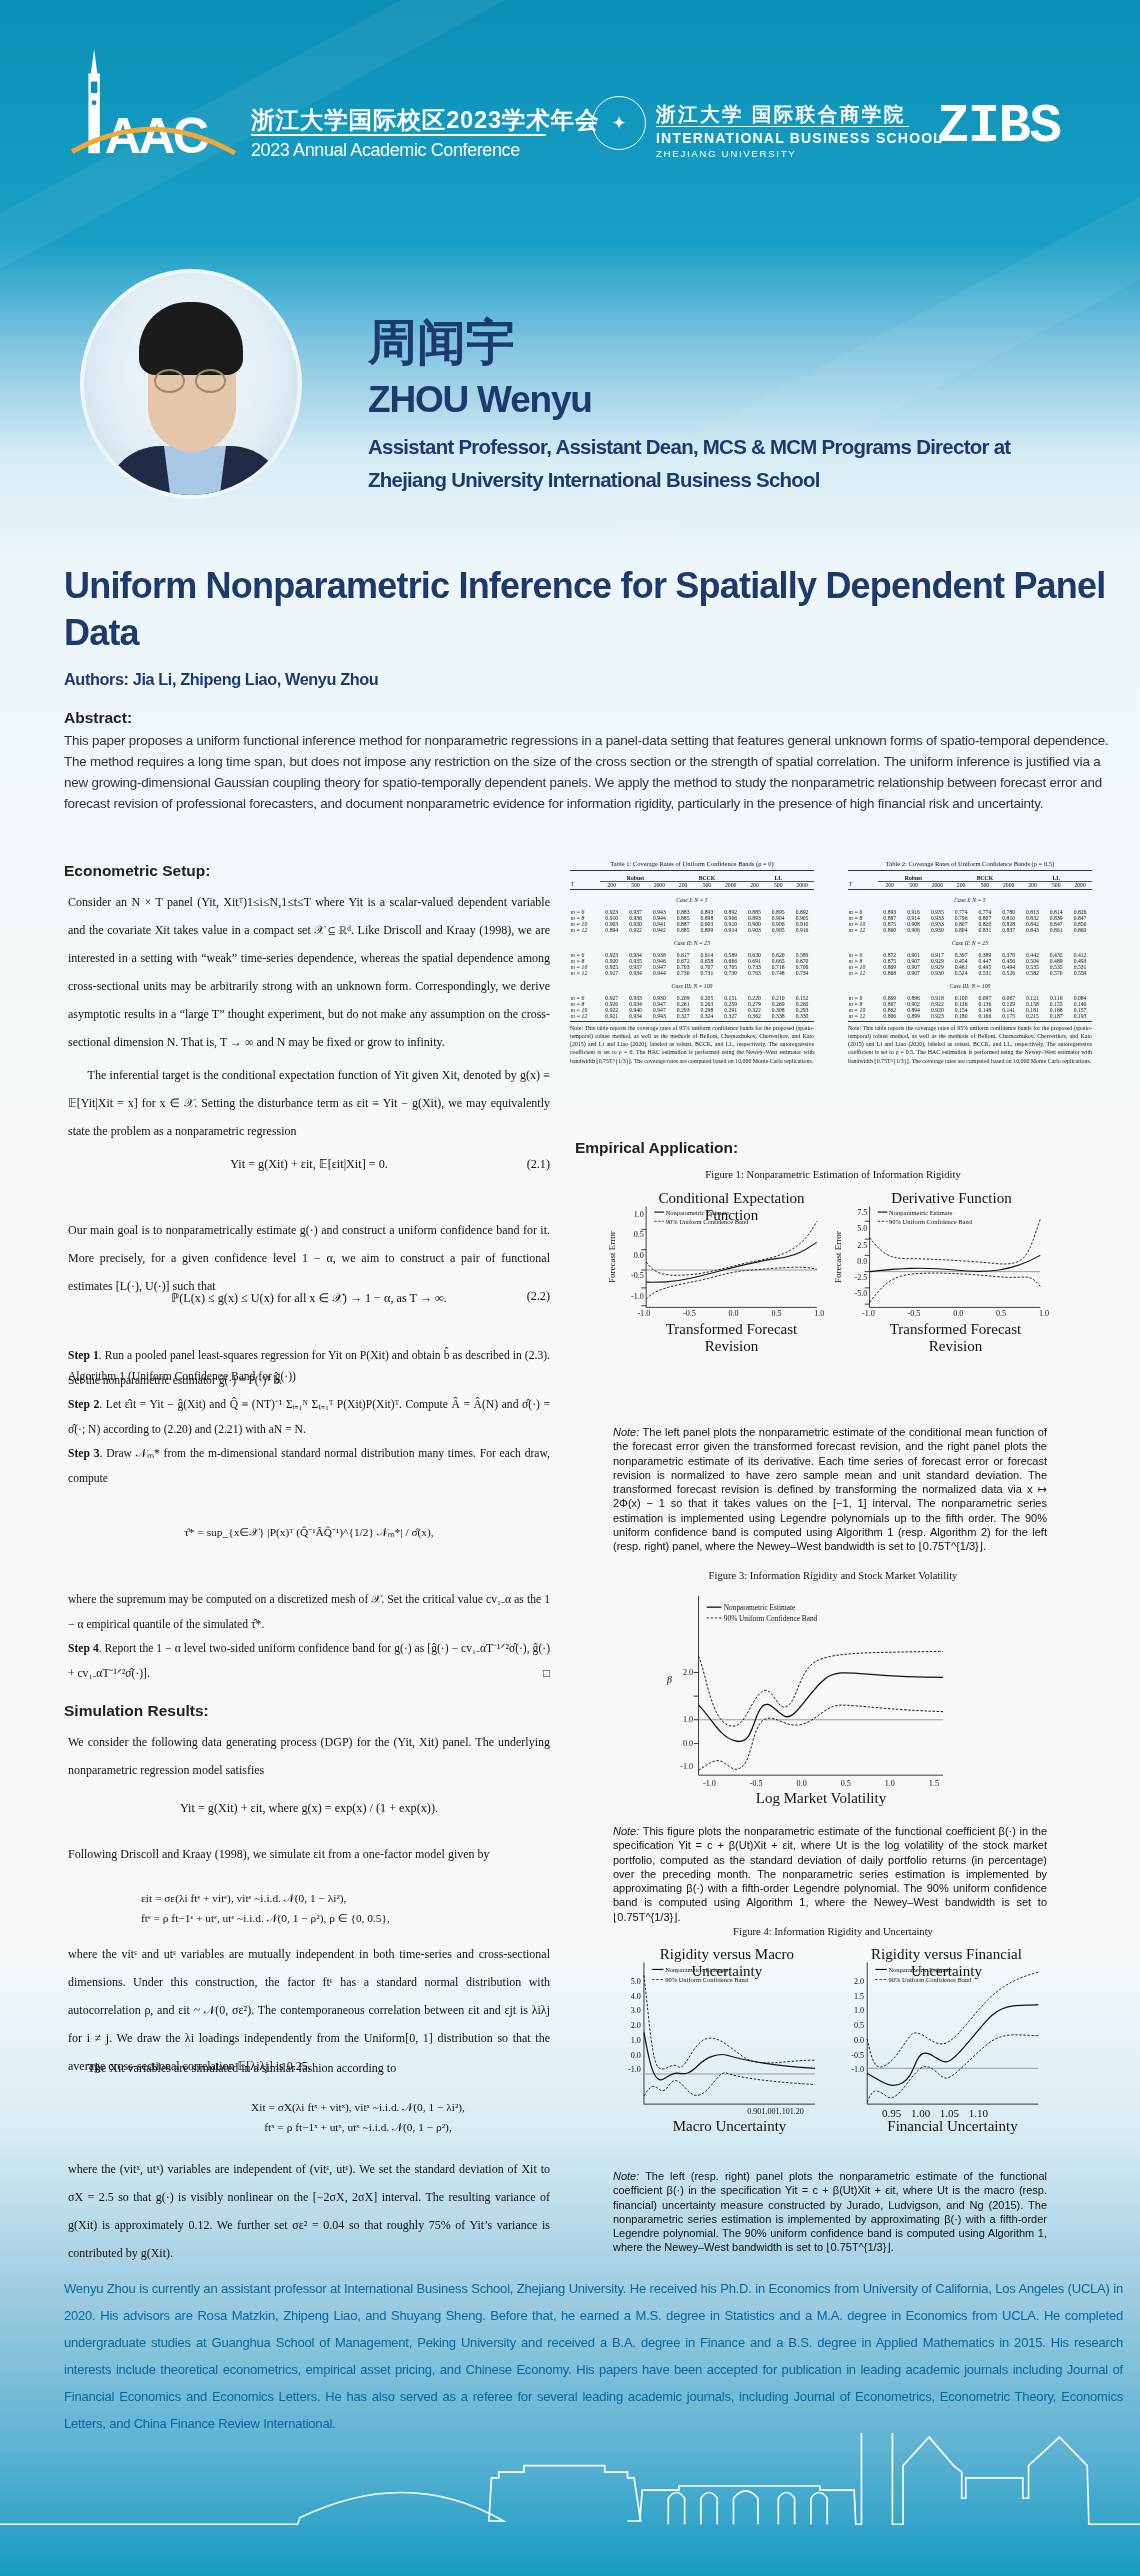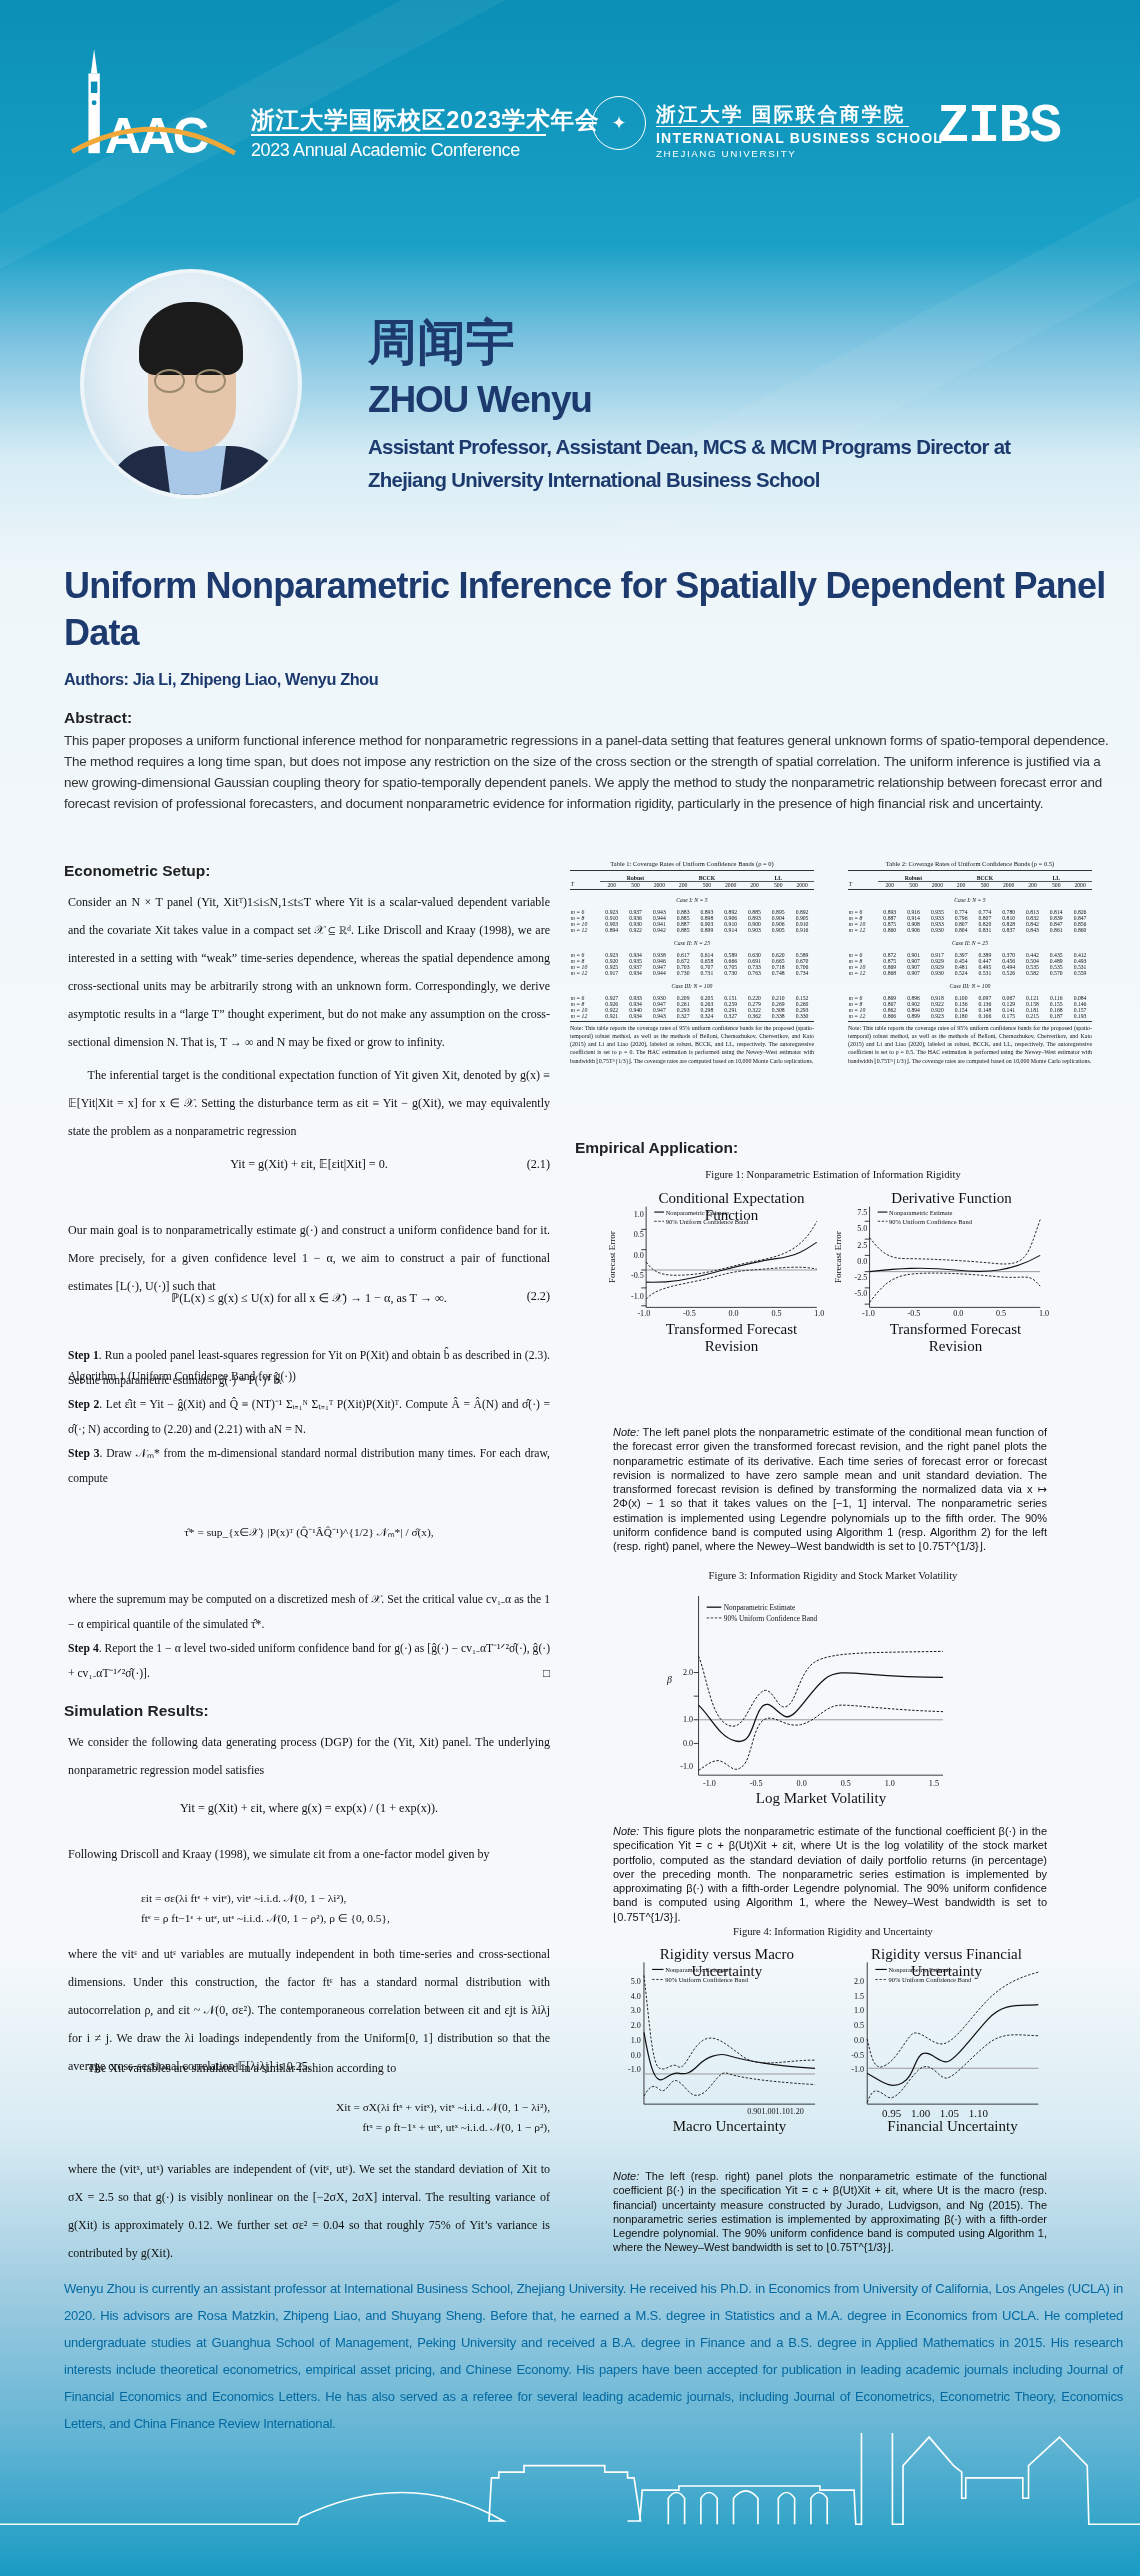--- a/index.html
+++ b/index.html
@@ -120,21 +120,21 @@
 <div class="sec-h" style="left:64px;top:1702px">Simulation Results:</div>
 <div class="body-text serif" style="top:1728px">We consider the following data generating process (DGP) for the (Yit, Xit) panel. The underlying nonparametric regression model satisfies</div>
 <div class="eq serif" style="top:1801px">Yit = g(Xit) + εit,    where    g(x) = exp(x) / (1 + exp(x)).</div>
 <div class="body-text serif" style="top:1840px">Following Driscoll and Kraay (1998), we simulate εit from a one-factor model given by</div>
 <div class="eq serif" style="top:1889px;text-align:left;padding-left:73px;font-size:11.4px;line-height:19.6px">
   <div>εit = σε(λi ftᵋ + vitᵋ),      vitᵋ ~i.i.d. 𝒩(0, 1 − λi²),</div>
   <div>ftᵋ = ρ ft−1ᵋ + utᵋ,      utᵋ ~i.i.d. 𝒩(0, 1 − ρ²),    ρ ∈ {0, 0.5},</div>
 </div>
 <div class="body-text serif" style="top:1940px">where the vitᵋ and utᵋ variables are mutually independent in both time-series and cross-sectional dimensions. Under this construction, the factor ftᵋ has a standard normal distribution with autocorrelation ρ, and εit ~ 𝒩(0, σε²). The contemporaneous correlation between εit and εjt is λiλj for i ≠ j. We draw the λi loadings independently from the Uniform[0, 1] distribution so that the average cross-sectional correlation 𝔼[λiλj] is 0.25.</div>
 <div class="body-text serif" style="top:2054px;text-indent:19.6px">The Xit variables are simulated in a similar fashion according to</div>
-<div class="eq serif" style="top:2098px;text-align:right;padding-left:98px;font-size:11.4px;line-height:19.6px">
+<div class="eq serif" style="top:2098px;text-align:center;padding-left:98px;font-size:11.4px;line-height:19.6px">
   <div>Xit = σX(λi ftˣ + vitˣ),      vitˣ ~i.i.d. 𝒩(0, 1 − λi²),</div>
   <div>ftˣ = ρ ft−1ˣ + utˣ,      utˣ ~i.i.d. 𝒩(0, 1 − ρ²),</div>
 </div>
 <div class="body-text serif" style="top:2155px">where the (vitˣ, utˣ) variables are independent of (vitᵋ, utᵋ). We set the standard deviation of Xit to σX = 2.5 so that g(·) is visibly nonlinear on the [−2σX, 2σX] interval. The resulting variance of g(Xit) is approximately 0.12. We further set σε² = 0.04 so that roughly 75% of Yit’s variance is contributed by g(Xit).</div>
 
 <div class="tbl-wrap" style="left:570px;top:860px">
   <div class="tbl-cap">Table 1: Coverage Rates of Uniform Confidence Bands (ρ = 0)</div>
   <table class="tbl">
     <thead>
       <tr>

